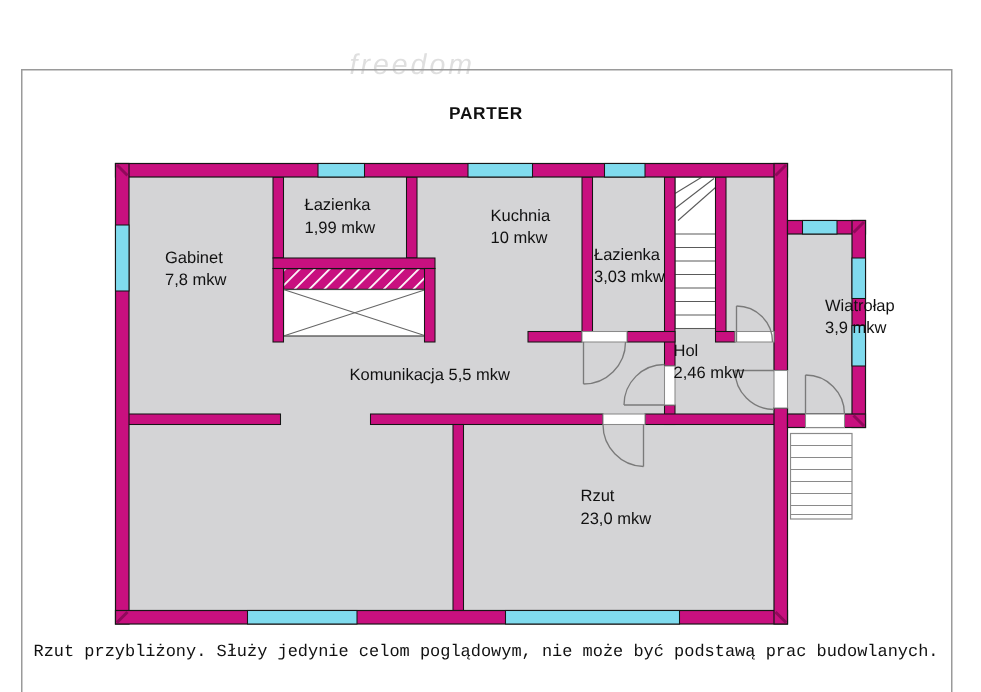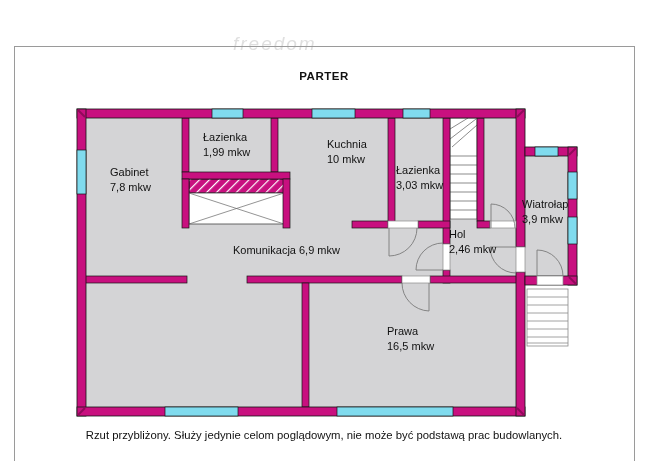--- a/index.html
+++ b/index.html
@@ -12,21 +12,21 @@
   .page-title{
     position:absolute;left:14px;top:38px;width:620px;text-align:center;
     font-size:11.5px;font-weight:bold;letter-spacing:.5px;color:#111;
   }
   .room-label{position:absolute;font-size:11px;line-height:15px;color:#111;white-space:nowrap;}
   .room-label .rn,.room-label .ra{display:block;}
   .room-label.one-line .rn,.room-label.one-line .ra{display:inline;}
   .room-label.one-line .rn{margin-right:3px;}
   .footer{
     position:absolute;left:14px;top:395px;width:620px;text-align:center;
-    font-size:11.3px;line-height:16.5px;color:#111;
+    font-size:11.3px;line-height:16.5px;color:#111;font-family:Liberation Mono, monospace;
   }
   .watermark{
     position:absolute;left:233px;top:1px;font-size:19px;font-style:italic;
     color:rgba(185,185,185,0.45);letter-spacing:2px;
   }
 </style>
 </head>
 <body>
 
 <div class="canvas">
@@ -169,29 +169,29 @@
     <span class="ra">10 mkw</span>
   </div>
   <div class="room-label" style="left:396px;top:131px">
     <span class="rn">Łazienka</span>
     <span class="ra">3,03 mkw</span>
   </div>
   <div class="room-label" style="left:449px;top:195px">
     <span class="rn">Hol</span>
     <span class="ra">2,46 mkw</span>
   </div>
-  <div class="room-label" style="left:522px;top:165px">
+  <div class="room-label" style="left:550px;top:165px">
     <span class="rn">Wiatrołap</span>
     <span class="ra">3,9 mkw</span>
   </div>
   <div class="room-label one-line" style="left:233px;top:211px">
-    <span class="rn">Komunikacja</span><span class="ra">6,9 mkw</span>
+    <span class="rn">Komunikacja</span><span class="ra">5,5 mkw</span>
   </div>
   <div class="room-label" style="left:387px;top:292px">
-    <span class="rn">Prawa</span>
-    <span class="ra">16,5 mkw</span>
+    <span class="rn">Rzut</span>
+    <span class="ra">23,0 mkw</span>
   </div>
 
   <div class="footer">
     <div>Rzut przybliżony. Służy jedynie celom poglądowym, nie może być podstawą prac budowlanych.</div>
   </div>
 
 </div>
 
 </body></html>

